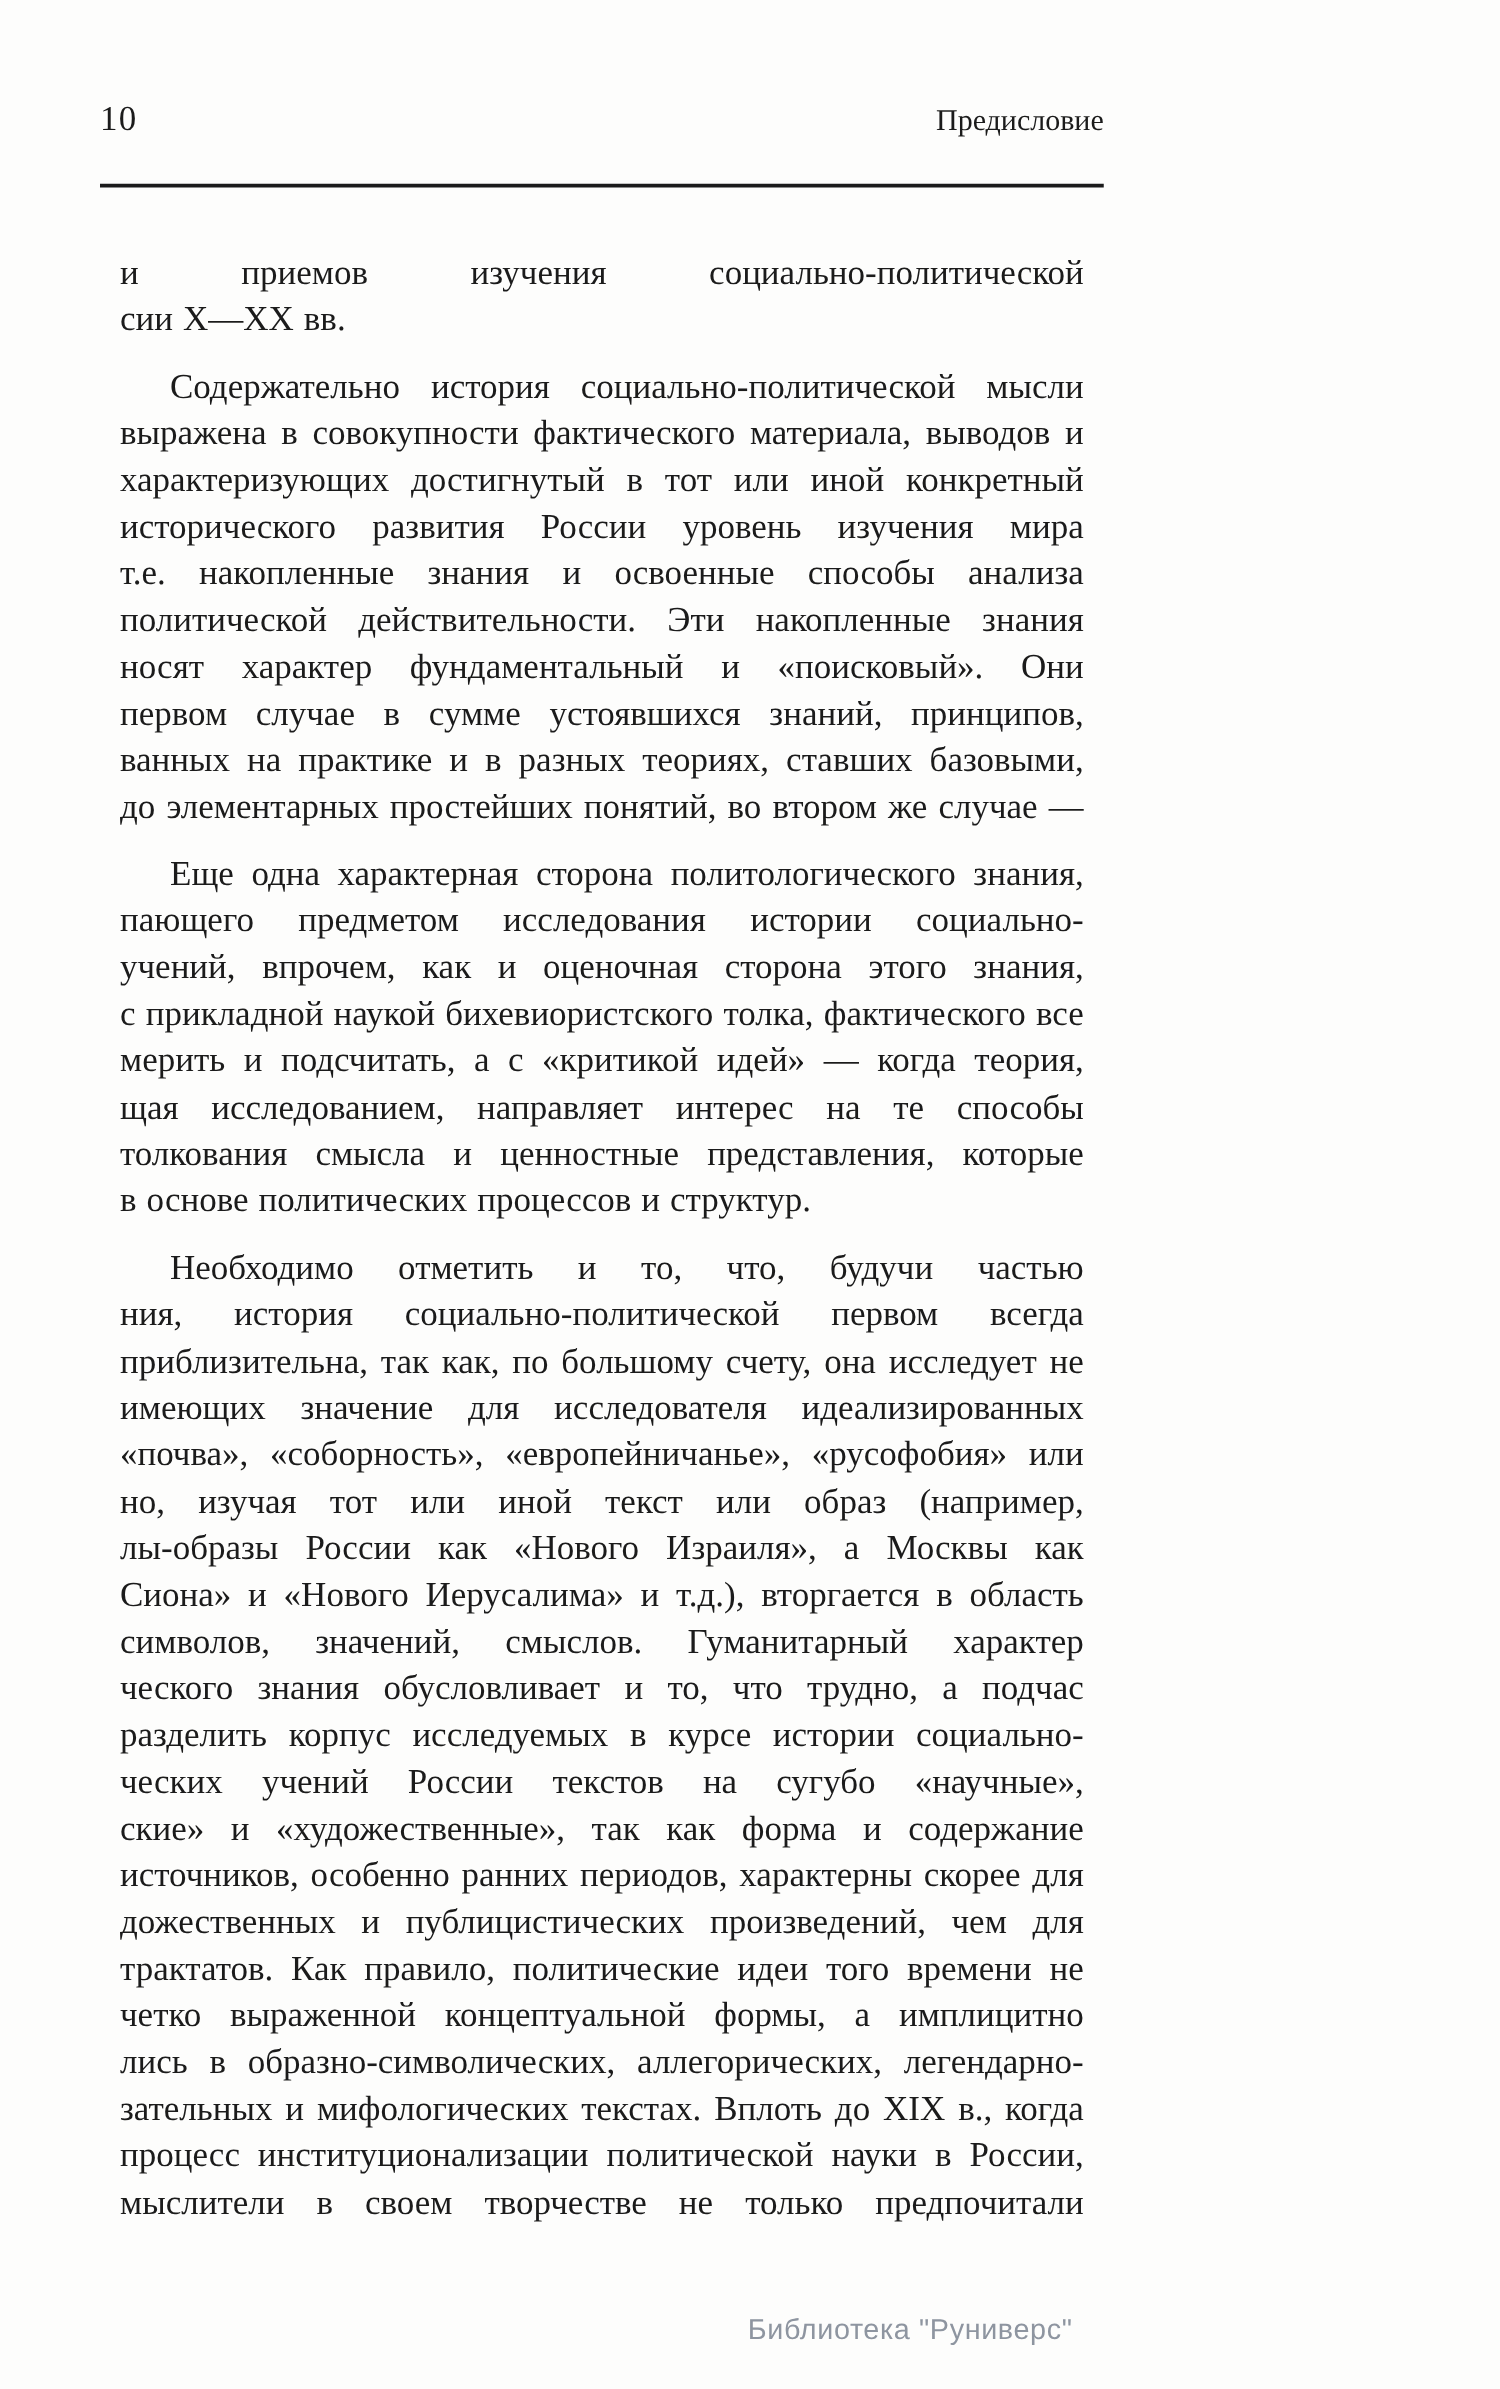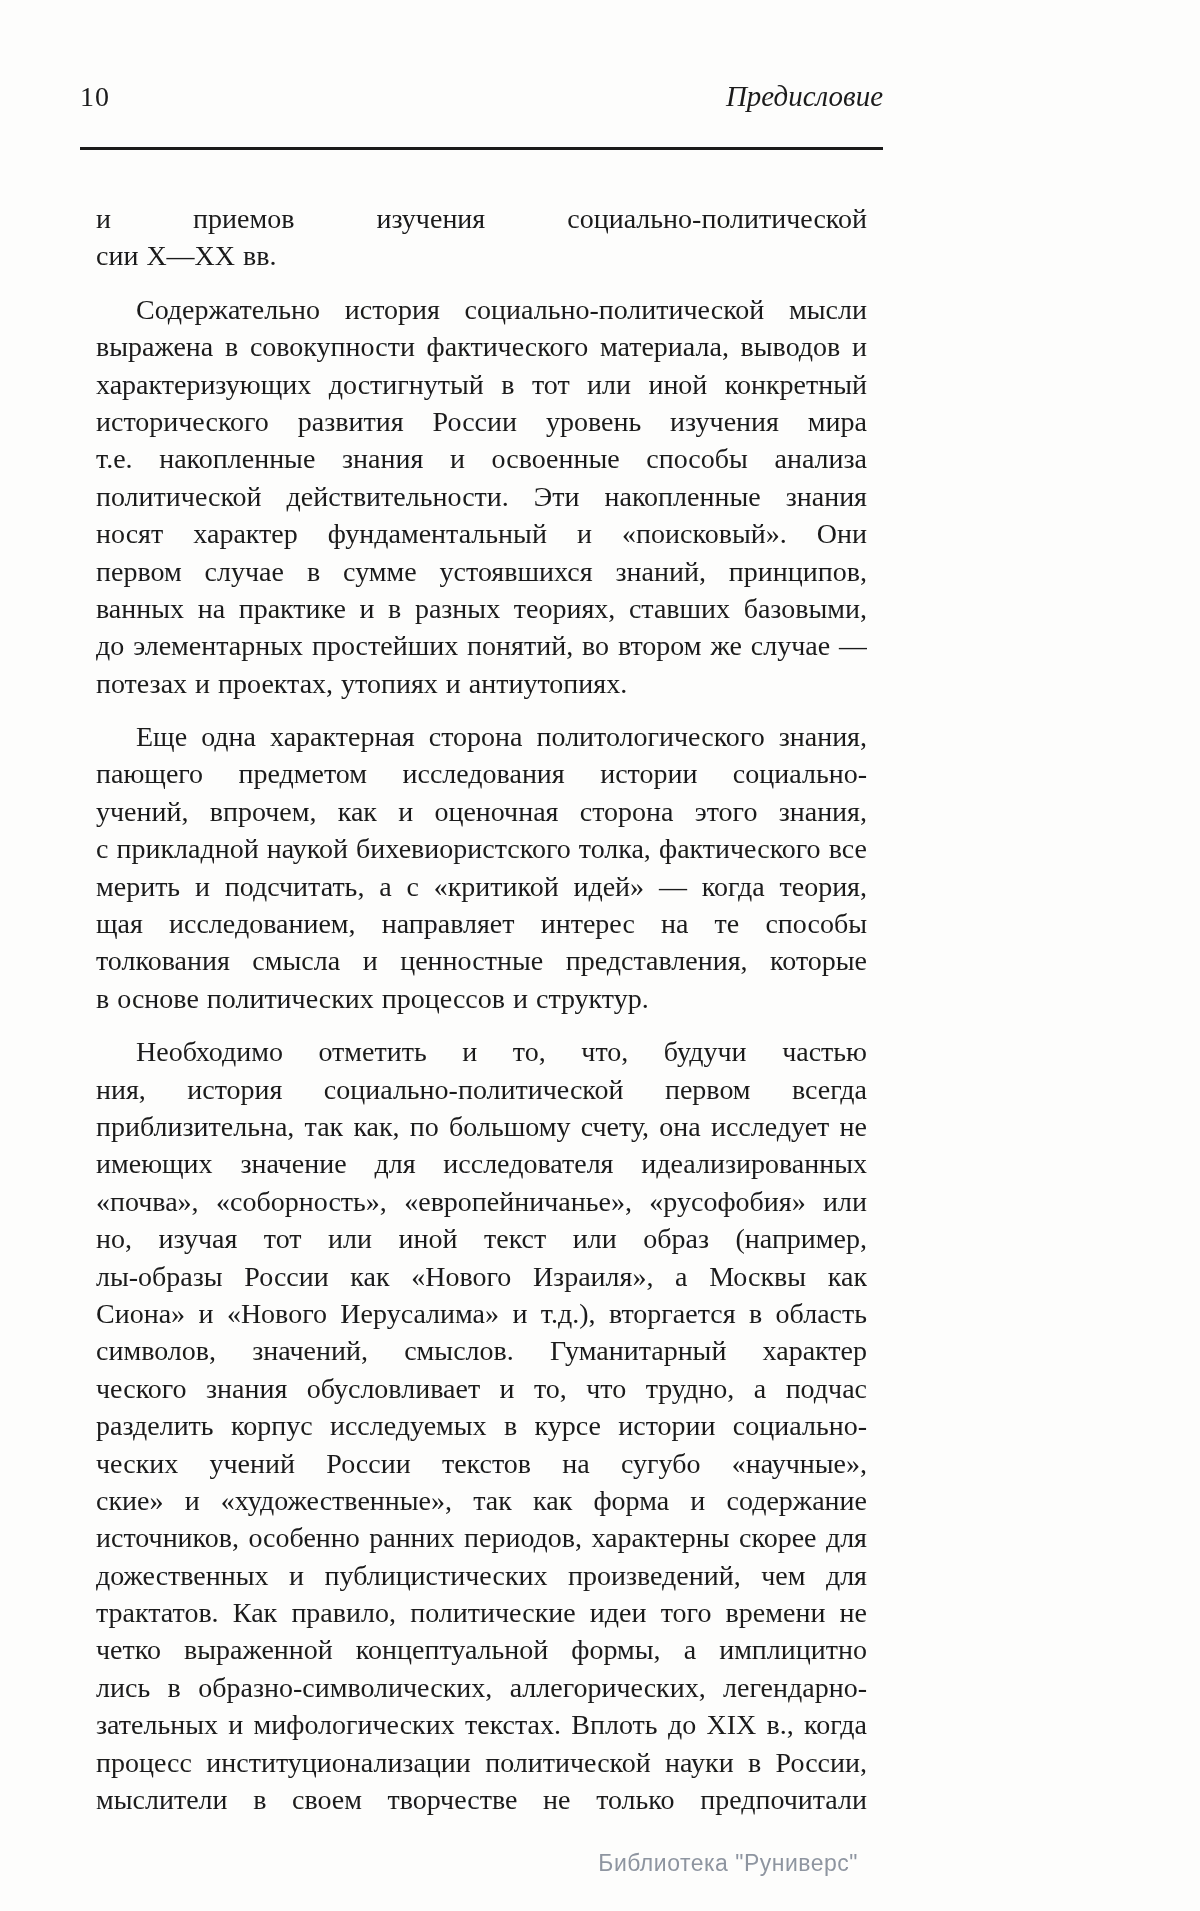--- a/index.html
+++ b/index.html
@@ -23,22 +23,21 @@
     top: 80px;
     display: flex;
     justify-content: space-between;
     align-items: baseline;
   }
   .page-number {
     font-size: 28px;
     letter-spacing: 1px;
   }
   .running-title {
-    font-style: italic;
-    font-size: 29px;
+    font-size: 24px;
   }
   .header-rule {
     position: absolute;
     left: 80px;
     right: 88px;
     top: 147px;
     height: 3px;
     background: #1b1b1b;
   }
   .body-text {
@@ -97,21 +96,20 @@
         <div class="line indent">Содержательно история социально-политической мысли России</div>
         <div class="line">выражена в совокупности фактического материала, выводов и оценок,</div>
         <div class="line">характеризующих достигнутый в тот или иной конкретный период</div>
         <div class="line">исторического развития России уровень изучения мира политики,</div>
         <div class="line">т.е. накопленные знания и освоенные способы анализа социально-</div>
         <div class="line">политической действительности. Эти накопленные знания обычно</div>
         <div class="line">носят характер фундаментальный и «поисковый». Они выражаются в</div>
         <div class="line">первом случае в сумме устоявшихся знаний, принципов, апробиро-</div>
         <div class="line">ванных на практике и в разных теориях, ставших базовыми, развитых</div>
         <div class="line">до элементарных простейших понятий, во втором же случае — в ги-</div>
-        <div class="line last">потезах и проектах, утопиях и антиутопиях.</div>
       </div>
       <div class="para">
         <div class="line indent">Еще одна характерная сторона политологического знания, высту-</div>
         <div class="line">пающего предметом исследования истории социально-политических</div>
         <div class="line">учений, впрочем, как и оценочная сторона этого знания, связана не</div>
         <div class="line">с прикладной наукой бихевиористского толка, фактического все из-</div>
         <div class="line">мерить и подсчитать, а с «критикой идей» — когда теория, руководя-</div>
         <div class="line">щая исследованием, направляет интерес на те способы мышления,</div>
         <div class="line">толкования смысла и ценностные представления, которые лежат</div>
         <div class="line last">в основе политических процессов и структур.</div>

